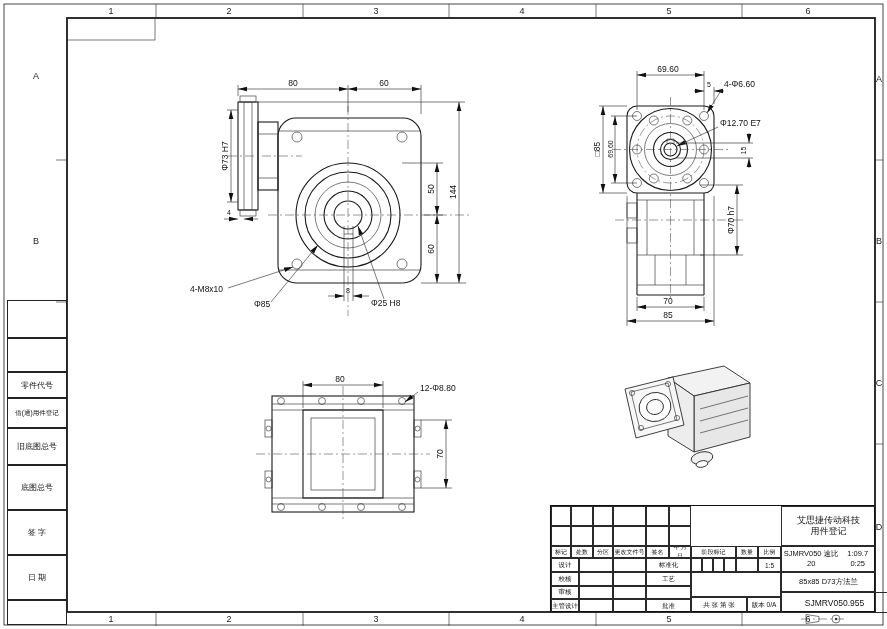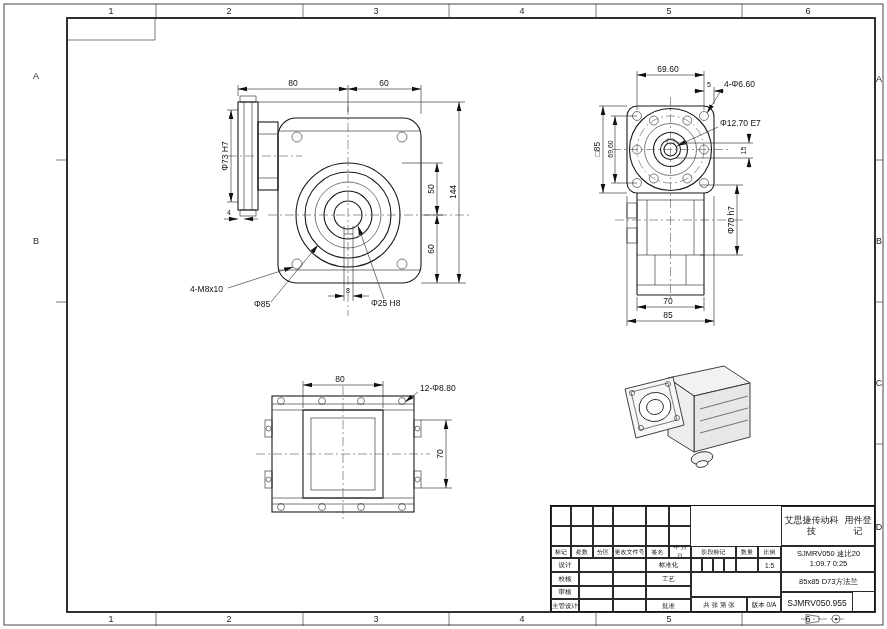--- a/index.html
+++ b/index.html
@@ -20,22 +20,22 @@
   .srow{position:absolute;left:0;width:60px;border:1px solid #222;box-sizing:border-box;
         display:flex;align-items:center;justify-content:center;font-size:8px;text-align:center;}
   .srow.small{font-size:6.5px;}
   
   #title-block{position:absolute;left:550px;top:505px;width:325px;height:107px;
                border:1.5px solid #111;box-sizing:border-box;}
   .cell{position:absolute;border:1px solid #2a2a2a;box-sizing:border-box;display:flex;
         align-items:center;justify-content:center;font-size:6.5px;text-align:center;overflow:hidden;}
   .cell.hdr{font-size:6px;}
   .cell.big{font-size:10.5px;letter-spacing:1px;}
-  .cell.company{flex-direction:row;font-size:9px;line-height:1.25;}
-  .cell.spec{flex-direction:column;font-size:7.5px;line-height:1.3;}
+  .cell.company{flex-direction:column;font-size:9px;line-height:1.25;}
+  .cell.spec{flex-direction:row;font-size:7.5px;line-height:1.3;}
   .cell.dwg{font-size:8.5px;}
 </style>
 </head>
 <body>
 
 <div id="sheet">
 
 <svg width="887" height="629" viewBox="0 0 887 629">
   <defs>
     <marker id="aE" markerWidth="12" markerHeight="8" refX="9" refY="3" orient="auto" markerUnits="userSpaceOnUse">
@@ -284,20 +284,31 @@
   </g>
 
   <g>
     <line x1="801" y1="619" x2="845" y2="619" class="cl"></line>
     <path d="M806,614.5 L819,616.5 L819,621.5 L806,623.5 Z" class="lw-thin"></path>
     <circle cx="836" cy="619" r="4" class="lw-thin"></circle>
     <circle cx="836" cy="619" r="1.2" fill="#333" stroke="none"></circle>
   </g>
 </svg>
 
+<div id="side-panel">
+  <div class="srow" style="top:0;height:38px;"></div>
+  <div class="srow" style="top:38px;height:34px;"></div>
+  <div class="srow" style="top:72px;height:26px;">零件代号</div>
+  <div class="srow small" style="top:98px;height:30px;">借(通)用件登记</div>
+  <div class="srow" style="top:128px;height:37px;">旧底图总号</div>
+  <div class="srow" style="top:165px;height:45px;">底图总号</div>
+  <div class="srow" style="top:210px;height:45px;">签  字</div>
+  <div class="srow" style="top:255px;height:45px;">日  期</div>
+  <div class="srow" style="top:300px;height:25px;"></div>
+</div>
 
 <div id="title-block">
 
   <div class="cell" style="left:0;top:0;width:20px;height:20px;"></div>
   <div class="cell" style="left:20px;top:0;width:22px;height:20px;"></div>
   <div class="cell" style="left:42px;top:0;width:20px;height:20px;"></div>
   <div class="cell" style="left:62px;top:0;width:33px;height:20px;"></div>
   <div class="cell" style="left:95px;top:0;width:23px;height:20px;"></div>
   <div class="cell" style="left:118px;top:0;width:22px;height:20px;"></div>
 
@@ -349,16 +360,16 @@
     <span>艾思捷传动科技</span>
     <span>用件登记</span>
   </div>
   <div class="cell spec" style="left:230px;top:40px;width:95px;height:26px;">
     <span>SJMRV050 速比20</span>
     <span>1:09.7 0:25</span>
   </div>
   <div class="cell spec" style="left:230px;top:66px;width:95px;height:20px;">
     <span>85x85 D73方法兰</span>
   </div>
-  <div class="cell dwg" style="left:230px;top:86px;width:72px;height:21px;">SJMRV050.955</div>
+  <div class="cell dwg" style="left:230px;top:86px;width:107px;height:21px;">SJMRV050.955</div>
 </div>
 
 </div>
 
 </body></html>

